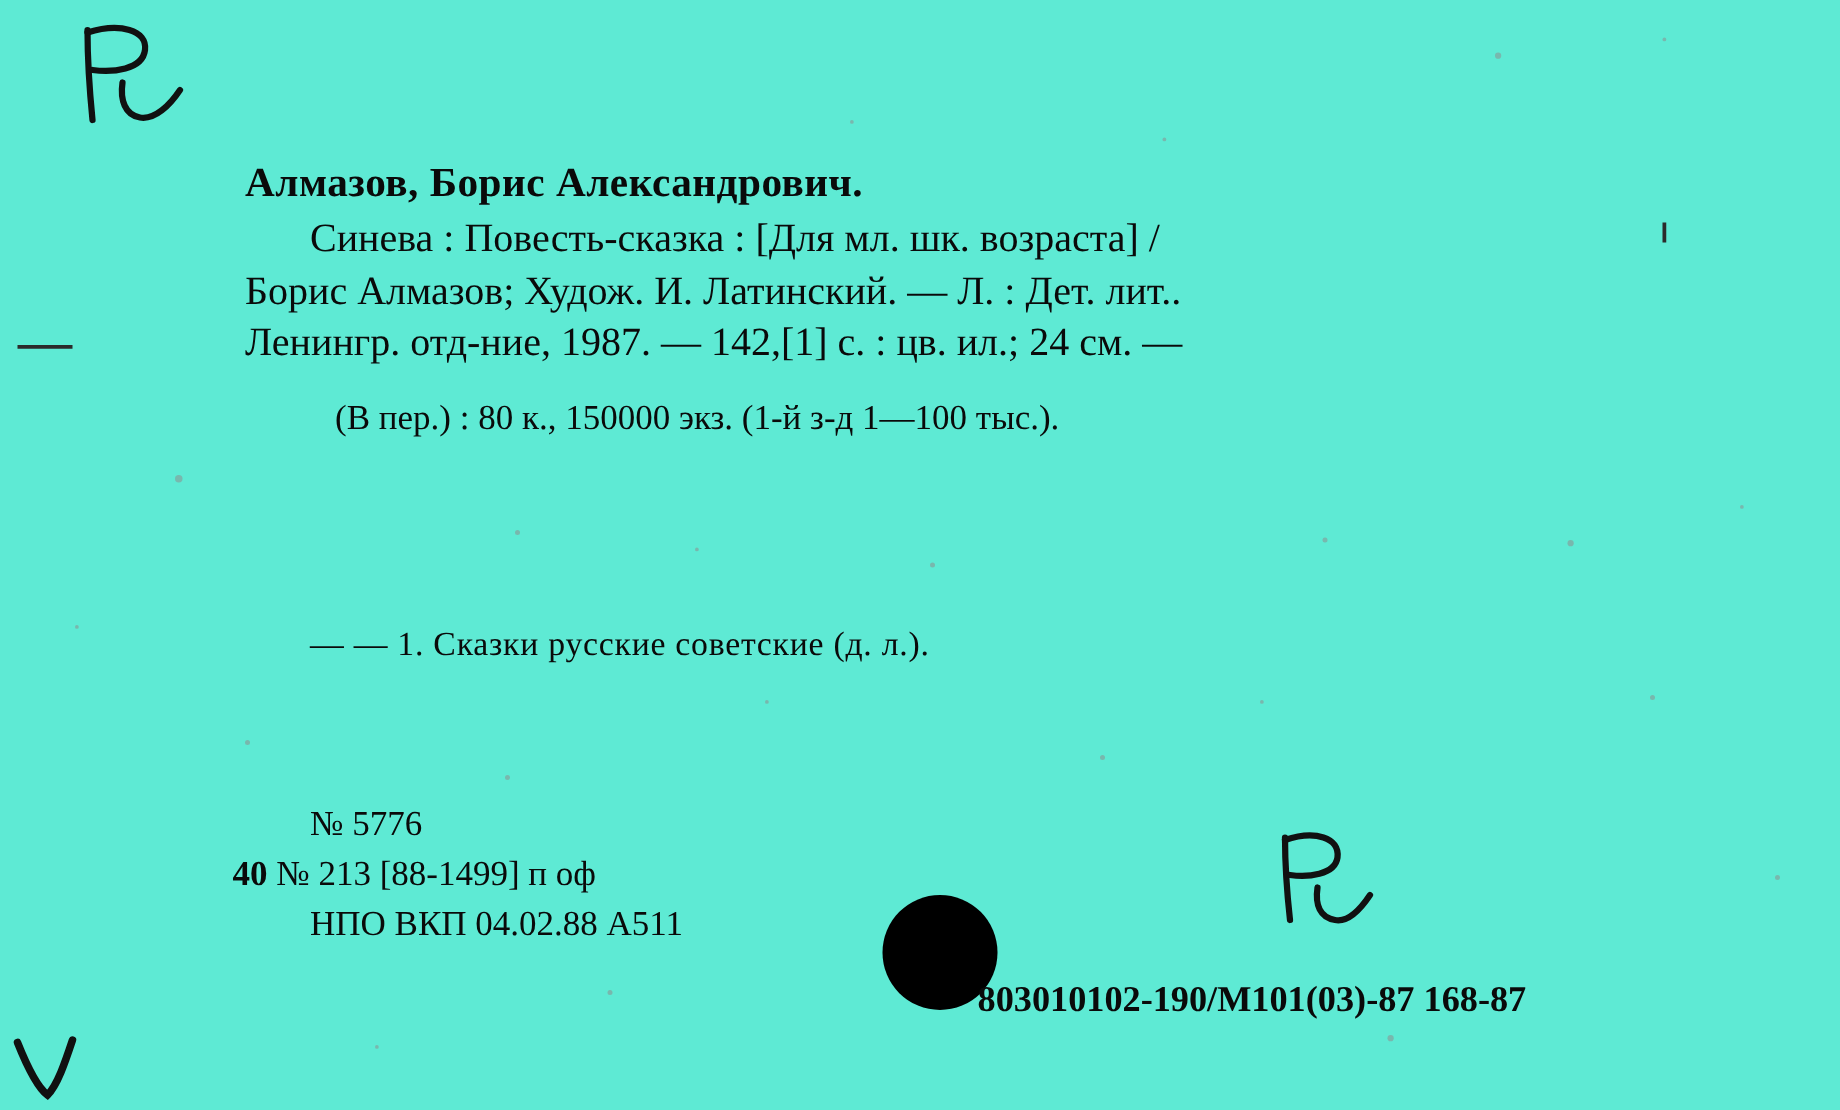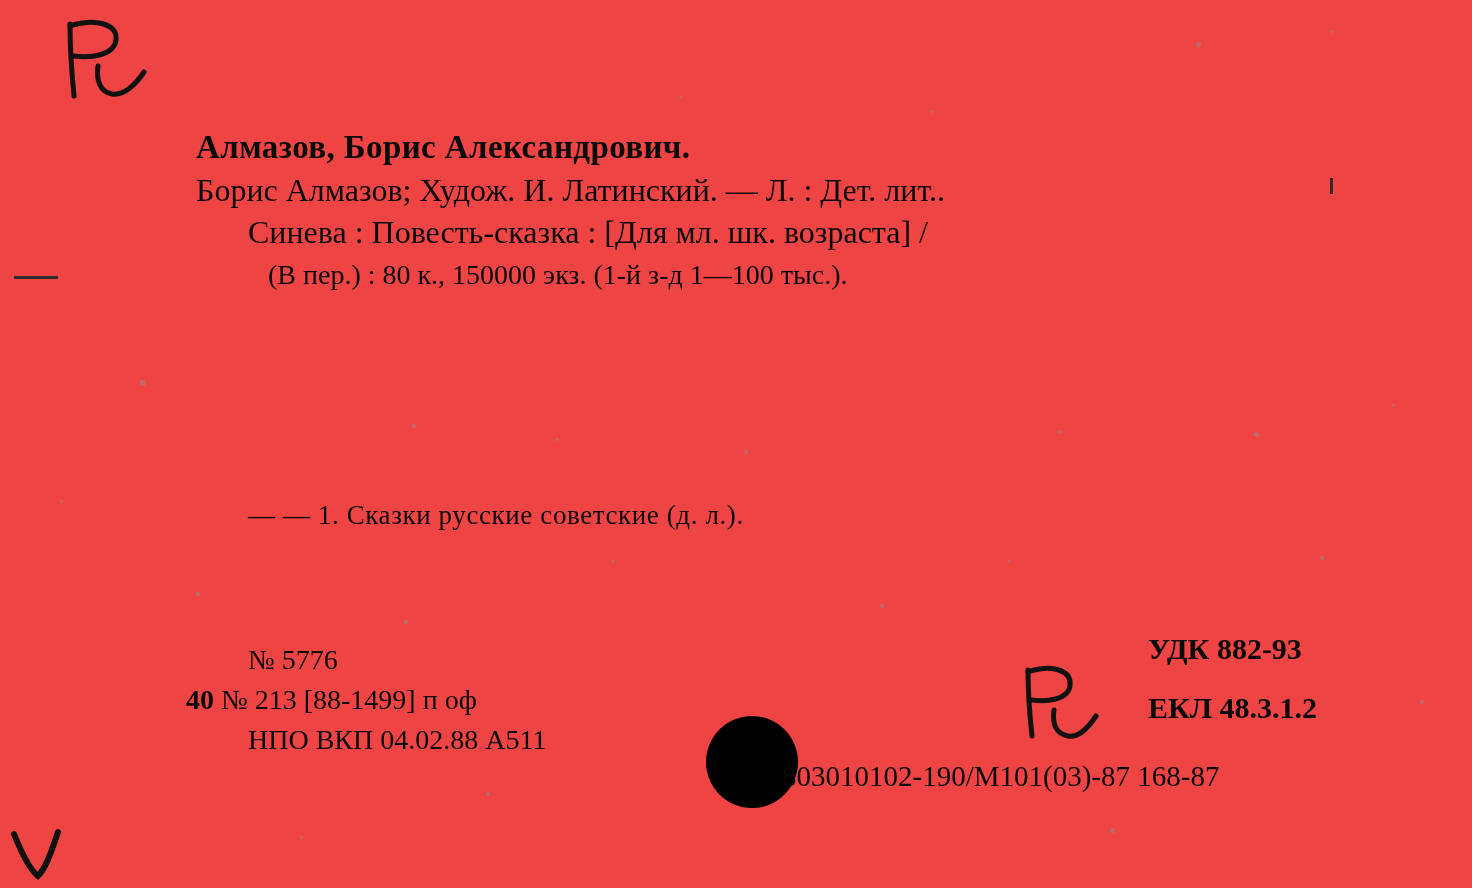--- a/index.html
+++ b/index.html
@@ -4,21 +4,21 @@
 <style>
   html, body {
     margin: 0;
     padding: 0;
     background: #ffffff;
   }
   #card {
     position: relative;
     width: 1472px;
     height: 888px;
-    background: #ef4444;
+    background: #5eead4;
     overflow: hidden;
     font-family: "Liberation Serif", serif;
     color: #0a0a0a;
   }
 
   
   .speckles {
     position: absolute;
     inset: 0;
     pointer-events: none;
@@ -75,21 +75,21 @@
     font-size: 32px;
     line-height: 1.30;
     margin: 0;
     white-space: nowrap;
     font-family: "Liberation Serif", serif;
   }
   .indent1 { padding-left: 52px; }
   .price-line {
     font-size: 28px;
     line-height: 1.3;
-    margin-top: 4px;
+    margin-top: 22px;
     padding-left: 72px;
     white-space: nowrap;
   }
 
   .tracing {
     position: absolute;
     left: 248px;
     top: 500px;
     font-size: 27px;
     letter-spacing: 0.6px;
@@ -116,24 +116,24 @@
     top: 620px;
     font-size: 30px;
     line-height: 1.95;
     white-space: nowrap;
     font-weight: bold;
   }
 
   .barcode-num {
     position: absolute;
     left: 782px;
-    top: 760px;
+    top: 784px;
     font-size: 29px;
     white-space: nowrap;
-    font-weight: normal;
+    font-weight: bold;
   }
 
   .blot {
     position: absolute;
     left: 706px;
     top: 716px;
     width: 92px;
     height: 92px;
     background: #000;
     border-radius: 50%;
@@ -178,40 +178,37 @@
   <div class="stray-dash" style="left:1330px;top:178px;width:3px;height:16px;"></div>
 
   <svg class="hand" id="mark-top" viewBox="0 0 110 95">
     <path d="M18 10 C18 40, 20 62, 22 82" stroke="#111" stroke-width="5" fill="none" stroke-linecap="round"></path>
     <path d="M18 12 C44 4, 66 10, 64 26 C62 42, 38 44, 22 42" stroke="#111" stroke-width="5" fill="none" stroke-linecap="round"></path>
     <path d="M46 52 C44 66, 48 78, 60 80 C72 82, 84 70, 92 58" stroke="#111" stroke-width="5" fill="none" stroke-linecap="round"></path>
   </svg>
 
   <div class="record">
     <p class="heading">Алмазов, Борис Александрович.</p>
+    <p class="body-line indent1">Синева : Повесть-сказка : [Для мл. шк. возраста] /</p>
     <p class="body-line">Борис Алмазов; Худож. И. Латинский. — Л. : Дет. лит..</p>
-    <p class="body-line indent1">Синева : Повесть-сказка : [Для мл. шк. возраста] /</p>
+    <p class="body-line">Ленингр. отд-ние, 1987. — 142,[1] с. : цв. ил.; 24 см. —</p>
     <p class="price-line">(В пер.) : 80 к., 150000 экз. (1-й з-д 1—100 тыс.).</p>
   </div>
 
   <div class="tracing">— — 1. Сказки русские советские (д. л.).</div>
 
   <div class="footer-left">
     <div class="fl-1">№ 5776</div>
     <div class="fl-2">
       <span>40</span>
       <span class="reg">№ 213  [88-1499]  п оф</span>
     </div>
     <div class="fl-3">НПО ВКП 04.02.88 А511</div>
   </div>
 
-  <div class="footer-right">
-    <div>УДК 882-93</div>
-    <div>ЕКЛ 48.3.1.2</div>
-  </div>
 
   <svg class="hand" id="mark-mid" viewBox="0 0 95 85">
     <path d="M16 8 C16 34, 18 56, 20 74" stroke="#111" stroke-width="5" fill="none" stroke-linecap="round"></path>
     <path d="M16 10 C40 2, 60 8, 58 24 C56 38, 34 40, 20 38" stroke="#111" stroke-width="5" fill="none" stroke-linecap="round"></path>
     <path d="M42 48 C40 62, 44 72, 56 74 C66 76, 76 66, 84 54" stroke="#111" stroke-width="5" fill="none" stroke-linecap="round"></path>
   </svg>
 
   <div class="blot"></div>
 
   <div class="barcode-num">803010102-190/М101(03)-87  168-87</div>

